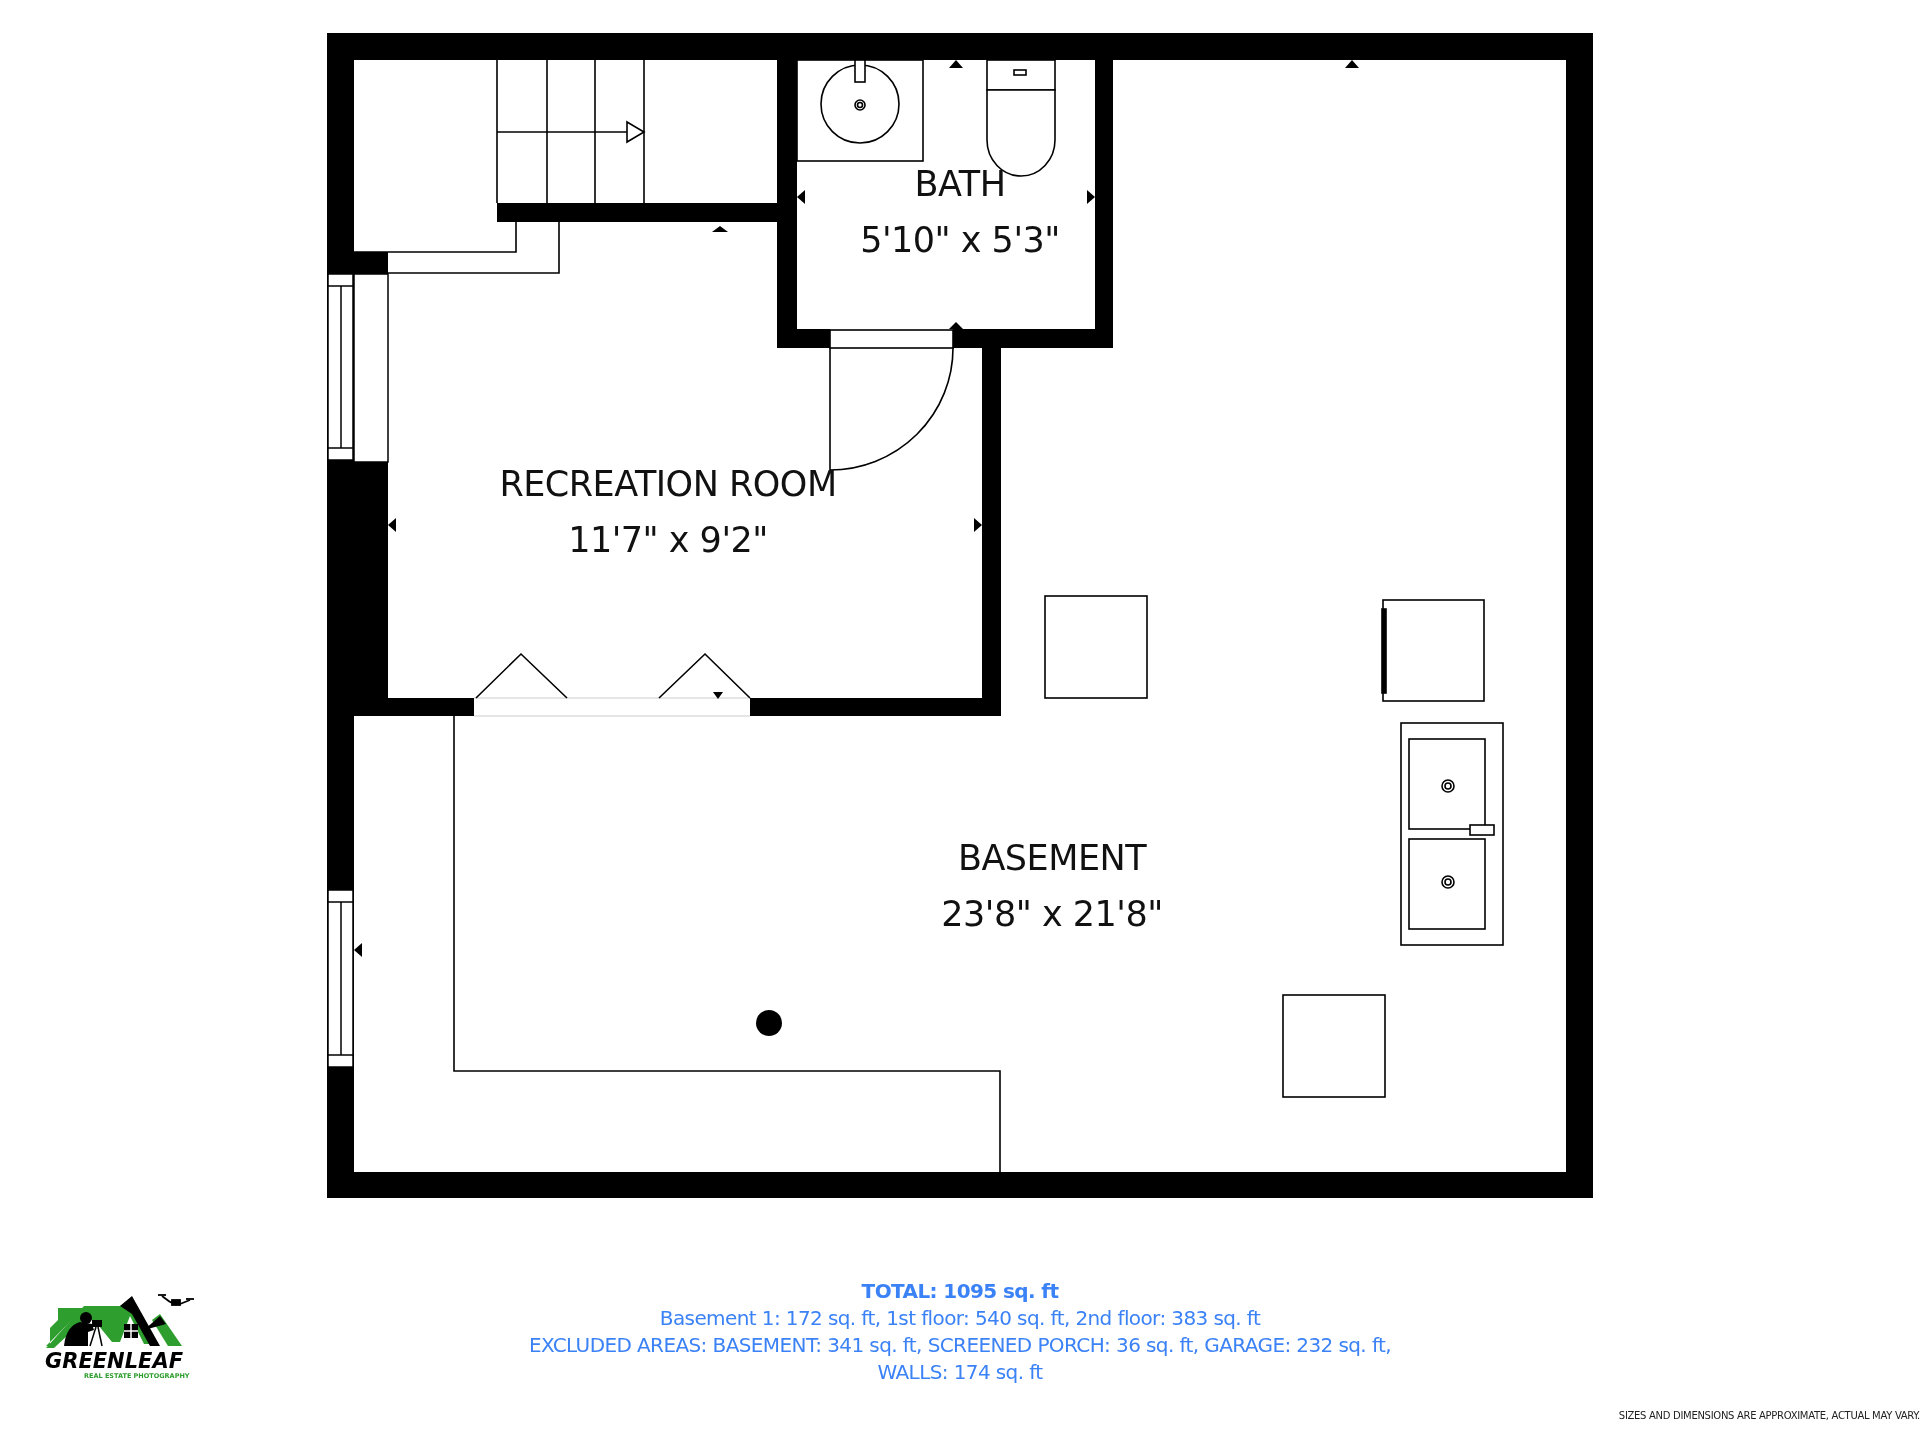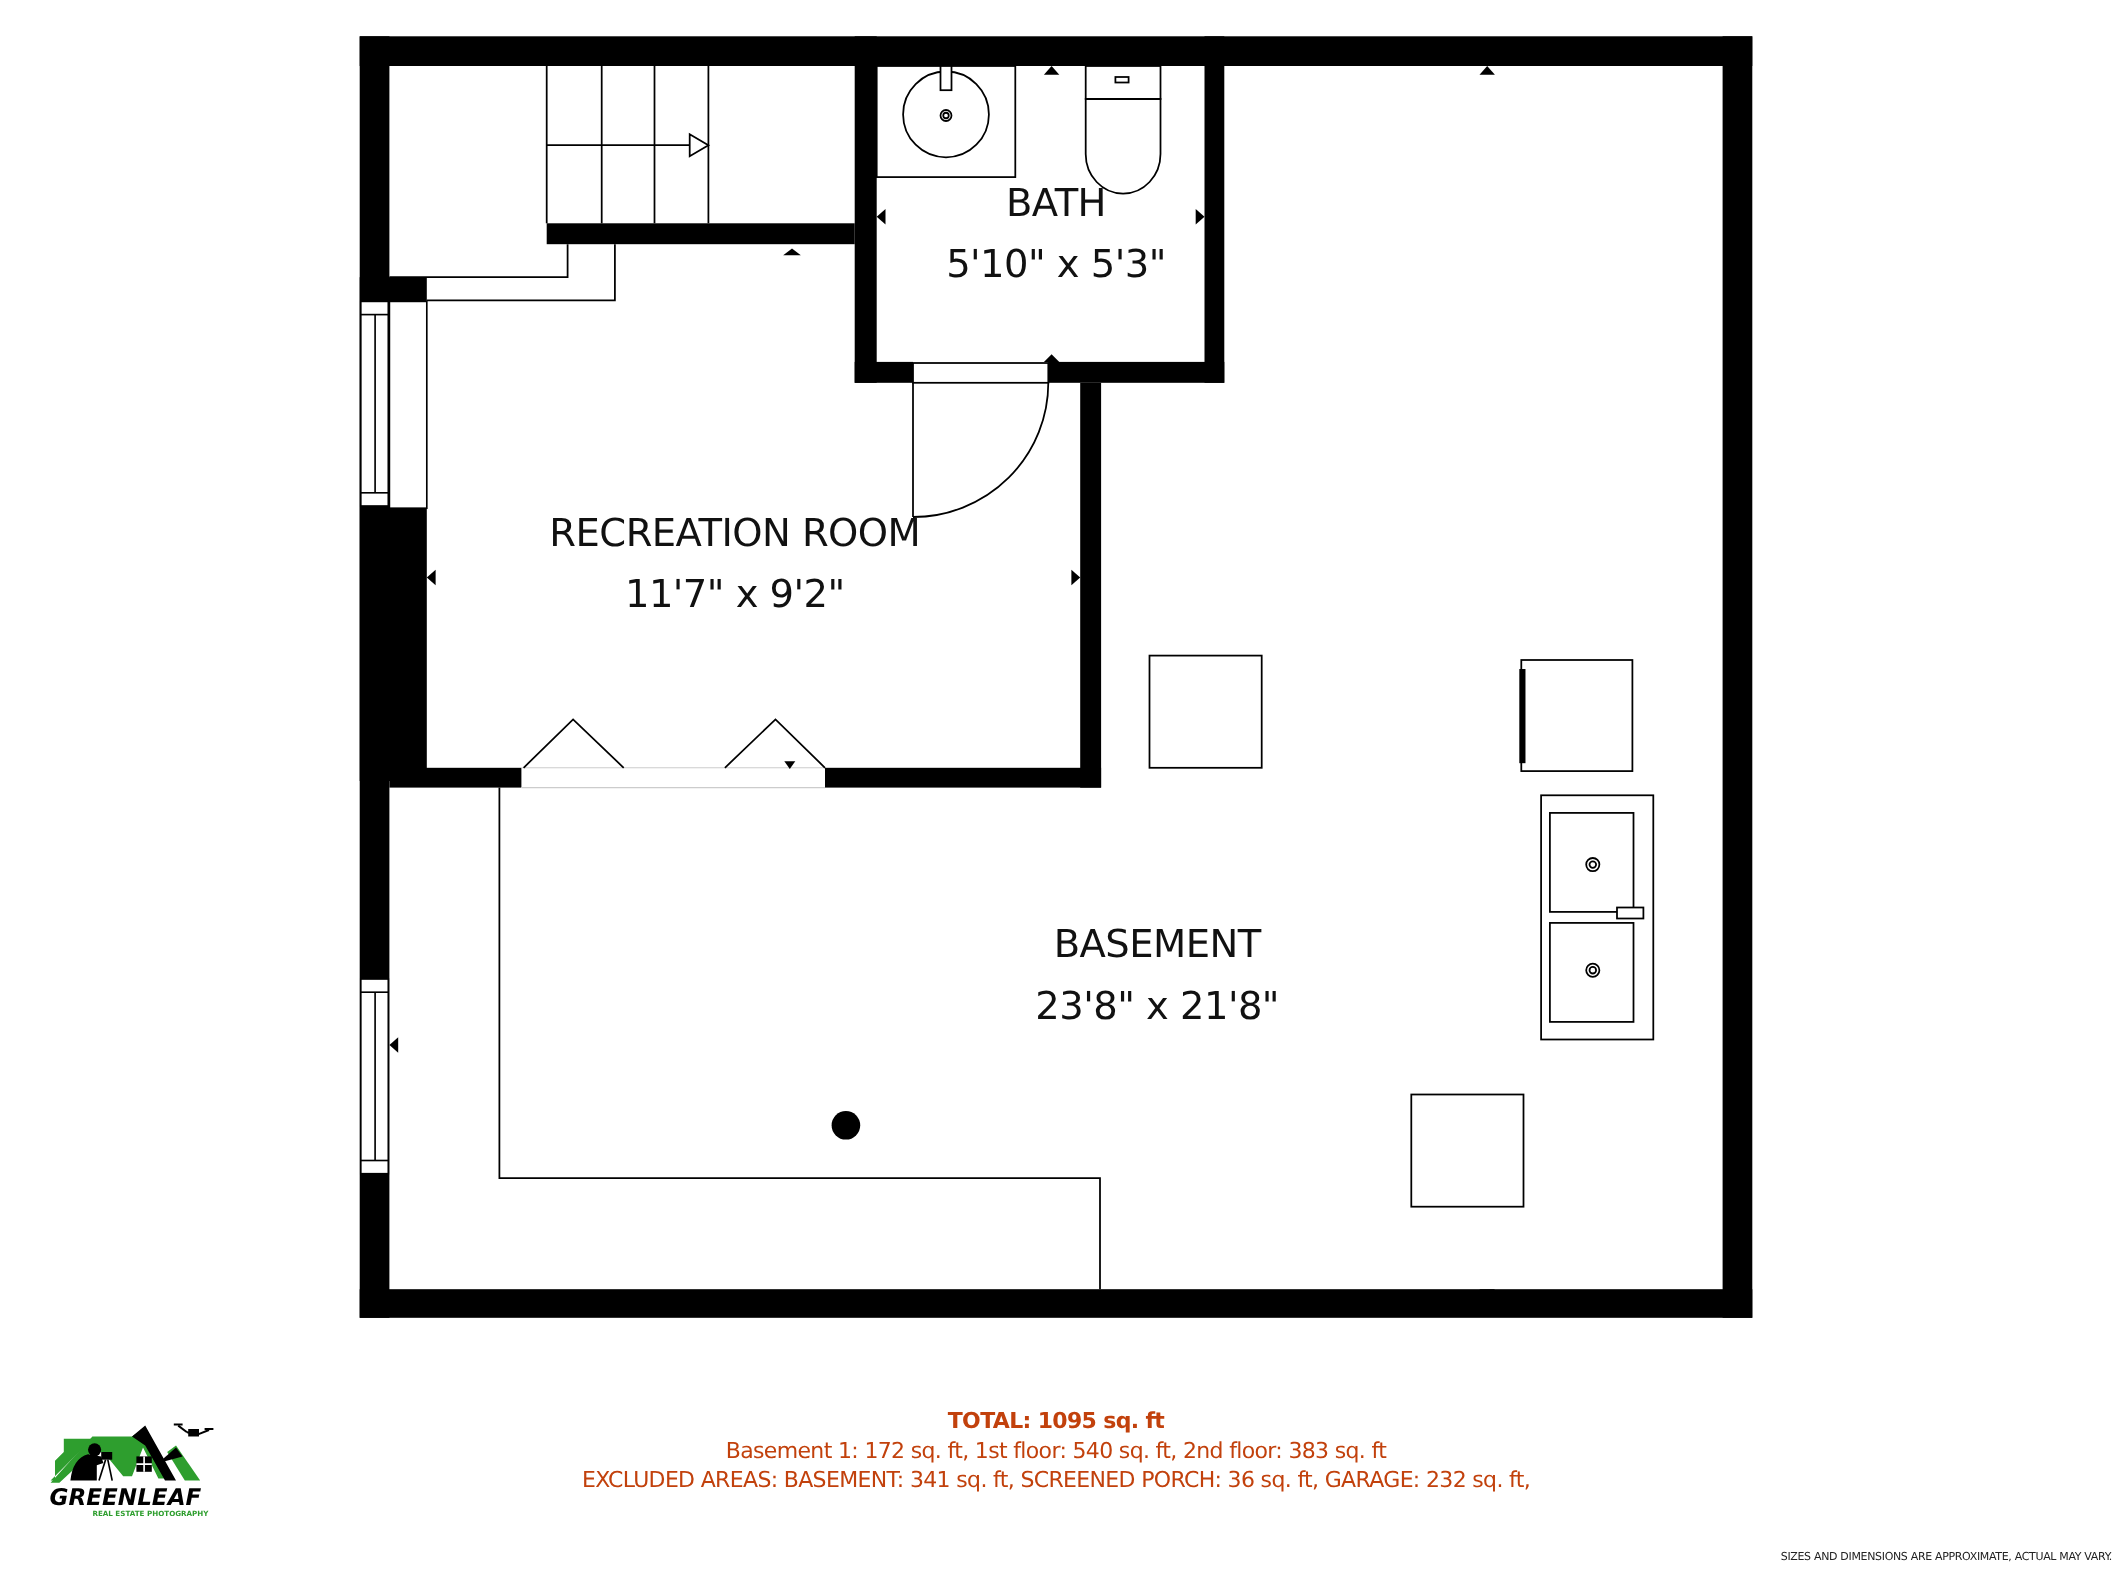--- a/index.html
+++ b/index.html
@@ -1,19 +1,19 @@
 <!DOCTYPE html>
 <html><head>
 <meta charset="utf-8">
 <style>
   html, body { margin: 0; padding: 0; background: #ffffff; }
   body { width: 1920px; height: 1440px; position: relative; overflow: hidden; font-family: "DejaVu Sans", sans-serif; }
   #plan { position: absolute; left: 0; top: 0; width: 1920px; height: 1240px; }
   .room-label { font-family: "DejaVu Sans", sans-serif; font-size: 35px; fill: #111111; text-anchor: middle; letter-spacing: -0.5px; }
-  .footer { position: absolute; left: 0; top: 1278px; width: 1920px; text-align: center; color: #c2410c; font-family: "DejaVu Sans", sans-serif; }
+  .footer { position: absolute; left: 0; top: 1278px; width: 1920px; text-align: center; color: #3b82f6; font-family: "DejaVu Sans", sans-serif; }
   .footer .line { font-size: 20px; line-height: 27px; letter-spacing: -0.6px; }
   .footer .total { font-weight: bold; }
   .disclaimer { position: absolute; left: 0; top: 1410px; width: 1920px; text-align: right; font-size: 10px; color: #222; letter-spacing: -0.3px; font-family: "DejaVu Sans", sans-serif; }
   #logo { position: absolute; left: 44px; top: 1290px; width: 164px; height: 100px; }
   .logo-name { font-family: "DejaVu Sans", sans-serif; font-weight: bold; font-style: italic; }
   .logo-sub { font-family: "DejaVu Sans", sans-serif; font-weight: bold; }
 </style>
 </head>
 <body>
 
@@ -135,20 +135,21 @@
   <text class="room-label" x="668" y="496">RECREATION ROOM</text>
   <text class="room-label" x="668" y="552">11'7" x 9'2"</text>
   <text class="room-label" x="1052" y="870">BASEMENT</text>
   <text class="room-label" x="1052" y="926">23'8" x 21'8"</text>
 </svg>
 
 <div class="footer">
   <div class="line total">TOTAL: 1095 sq. ft</div>
   <div class="line">Basement 1: 172 sq. ft, 1st floor: 540 sq. ft, 2nd floor: 383 sq. ft</div>
   <div class="line">EXCLUDED AREAS: BASEMENT: 341 sq. ft, SCREENED PORCH: 36 sq. ft, GARAGE: 232 sq. ft,</div>
+  <div class="line">WALLS: 174 sq. ft</div>
 </div>
 <div class="disclaimer">SIZES AND DIMENSIONS ARE APPROXIMATE, ACTUAL MAY VARY.</div>
 
 <svg id="logo" viewBox="0 0 164 100" xmlns="http://www.w3.org/2000/svg">
   <g>
     <polygon points="2,56 40,18 14,18 14,30 6,38 6,56" fill="#2e9e2e"></polygon>
     <polygon points="2,58 40,16 76,16 88,8 112,54 100,54 86,26 76,52 68,52 50,30 40,30 10,58" fill="#2e9e2e"></polygon>
     <polygon points="76,16 88,6 116,56 106,56 88,24" fill="#000"></polygon>
     <polygon points="108,30 116,24 138,56 124,56" fill="#2e9e2e"></polygon>
     <polygon points="100,40 116,26 122,34" fill="#000"></polygon>

